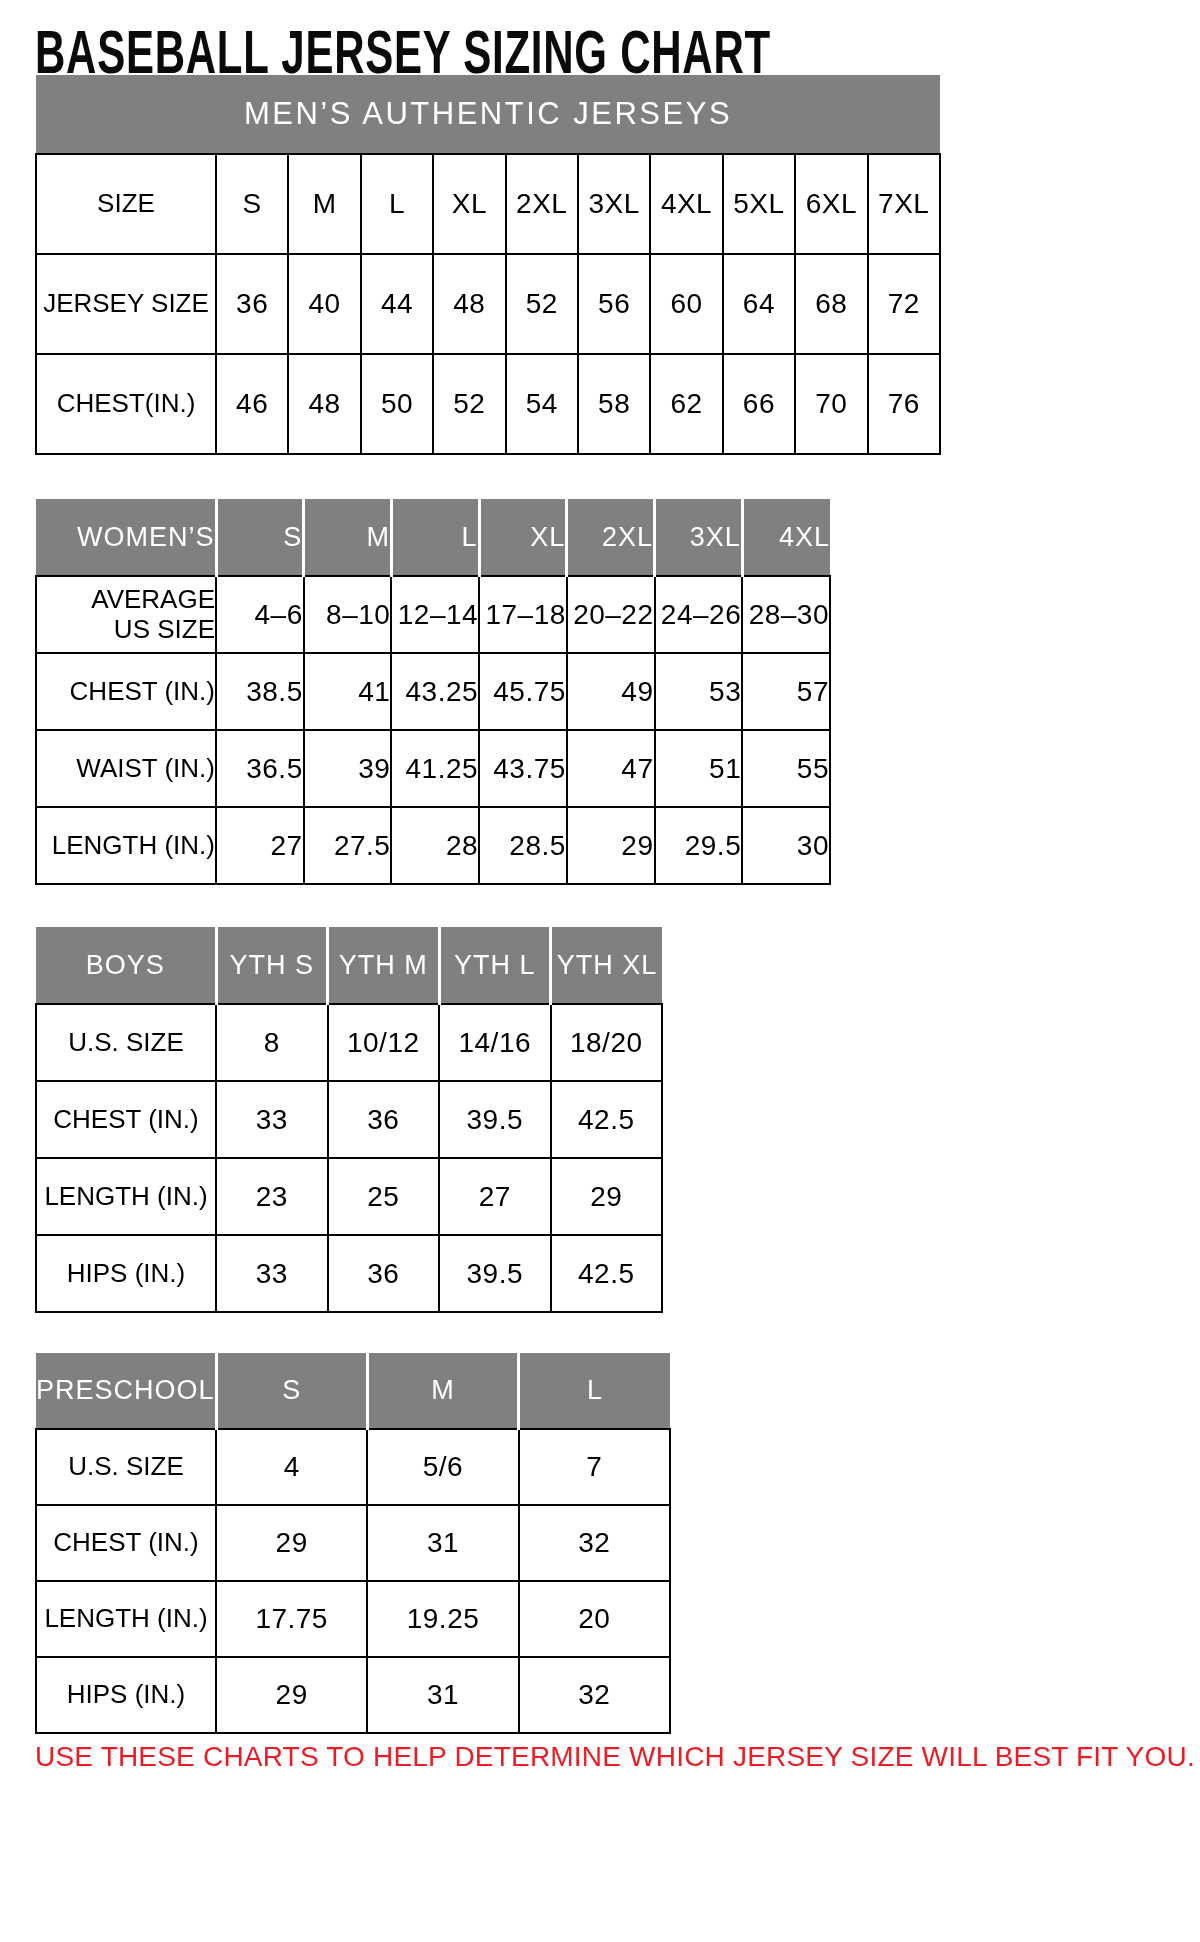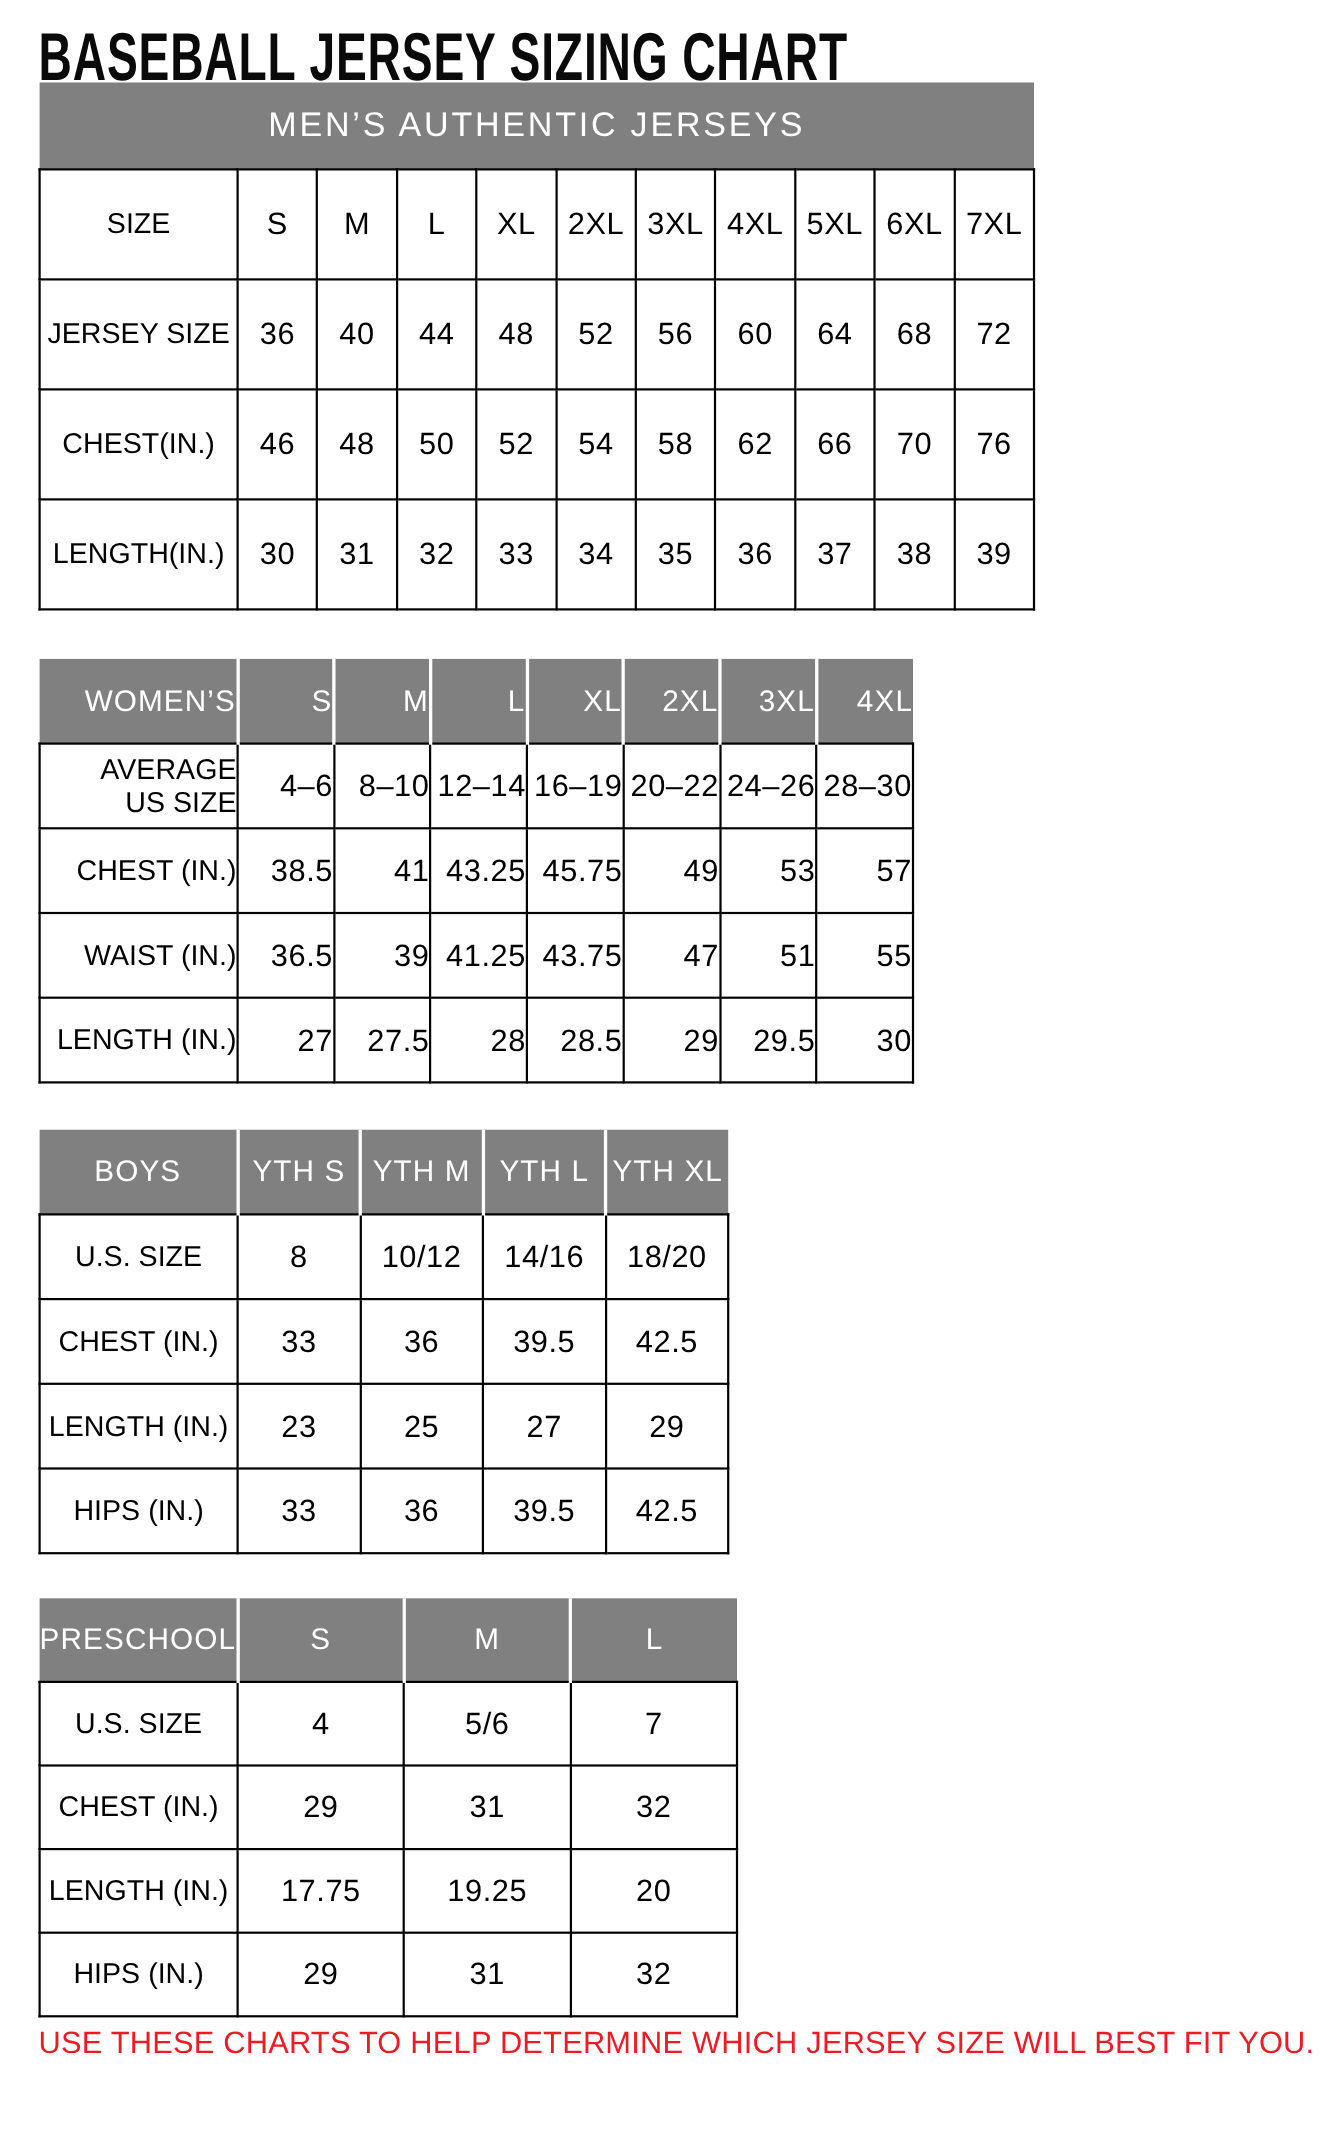--- a/index.html
+++ b/index.html
@@ -110,33 +110,20 @@
           <td>48</td>
           <td>50</td>
           <td>52</td>
           <td>54</td>
           <td>58</td>
           <td>62</td>
           <td>66</td>
           <td>70</td>
           <td>76</td>
         </tr>
-        <tr>
-          <th class="row-label">LENGTH(IN.)</th>
-          <td>30</td>
-          <td>31</td>
-          <td>32</td>
-          <td>33</td>
-          <td>34</td>
-          <td>35</td>
-          <td>36</td>
-          <td>37</td>
-          <td>38</td>
-          <td>39</td>
-        </tr>
       </tbody>
   </table>
 
   <table class="size-table womens">
     <colgroup>
         <col class="c-label">
         <col span="7">
       </colgroup>
     <thead>
       <tr>
@@ -150,21 +137,21 @@
           <th class="hdr">4XL</th>
         </tr>
     </thead>
     <tbody>
         <tr>
           <th class="row-label">AVERAGE
 US SIZE</th>
           <td>4–6</td>
           <td>8–10</td>
           <td>12–14</td>
-          <td>16–19</td>
+          <td>17–18</td>
           <td>20–22</td>
           <td>24–26</td>
           <td>28–30</td>
         </tr>
         <tr>
           <th class="row-label">CHEST (IN.)</th>
           <td>38.5</td>
           <td>41</td>
           <td>43.25</td>
           <td>45.75</td>

